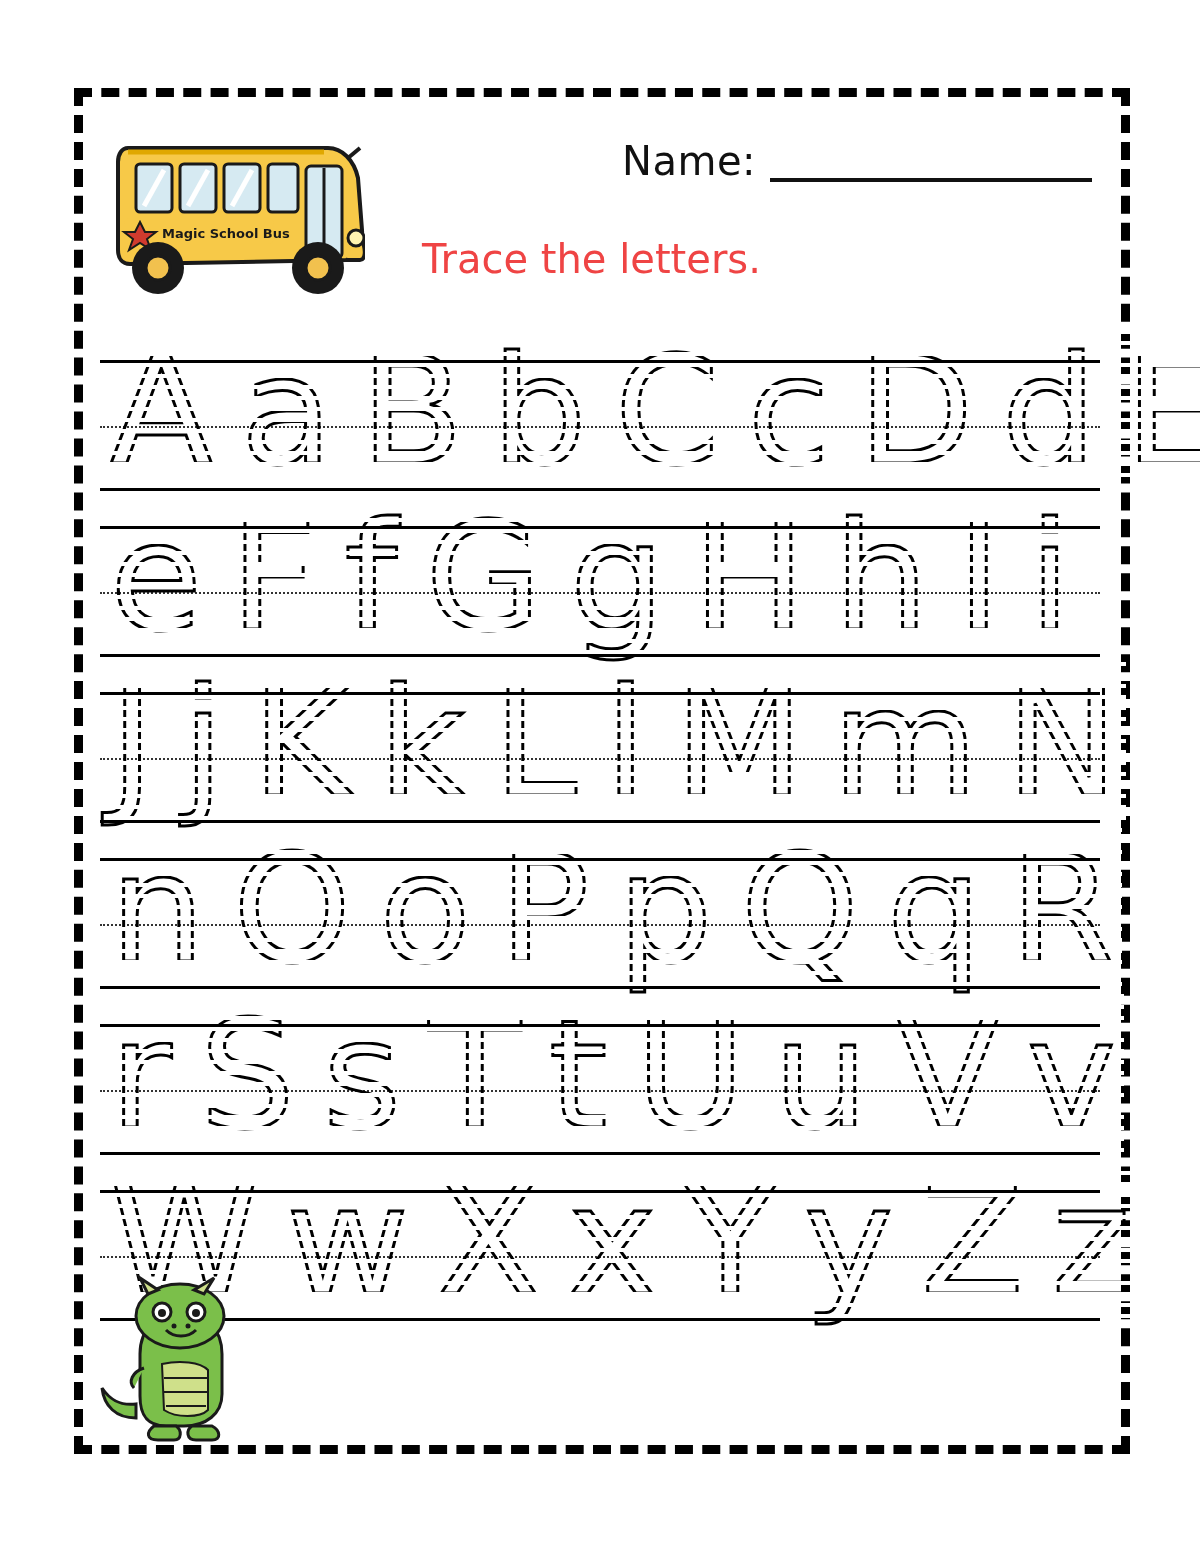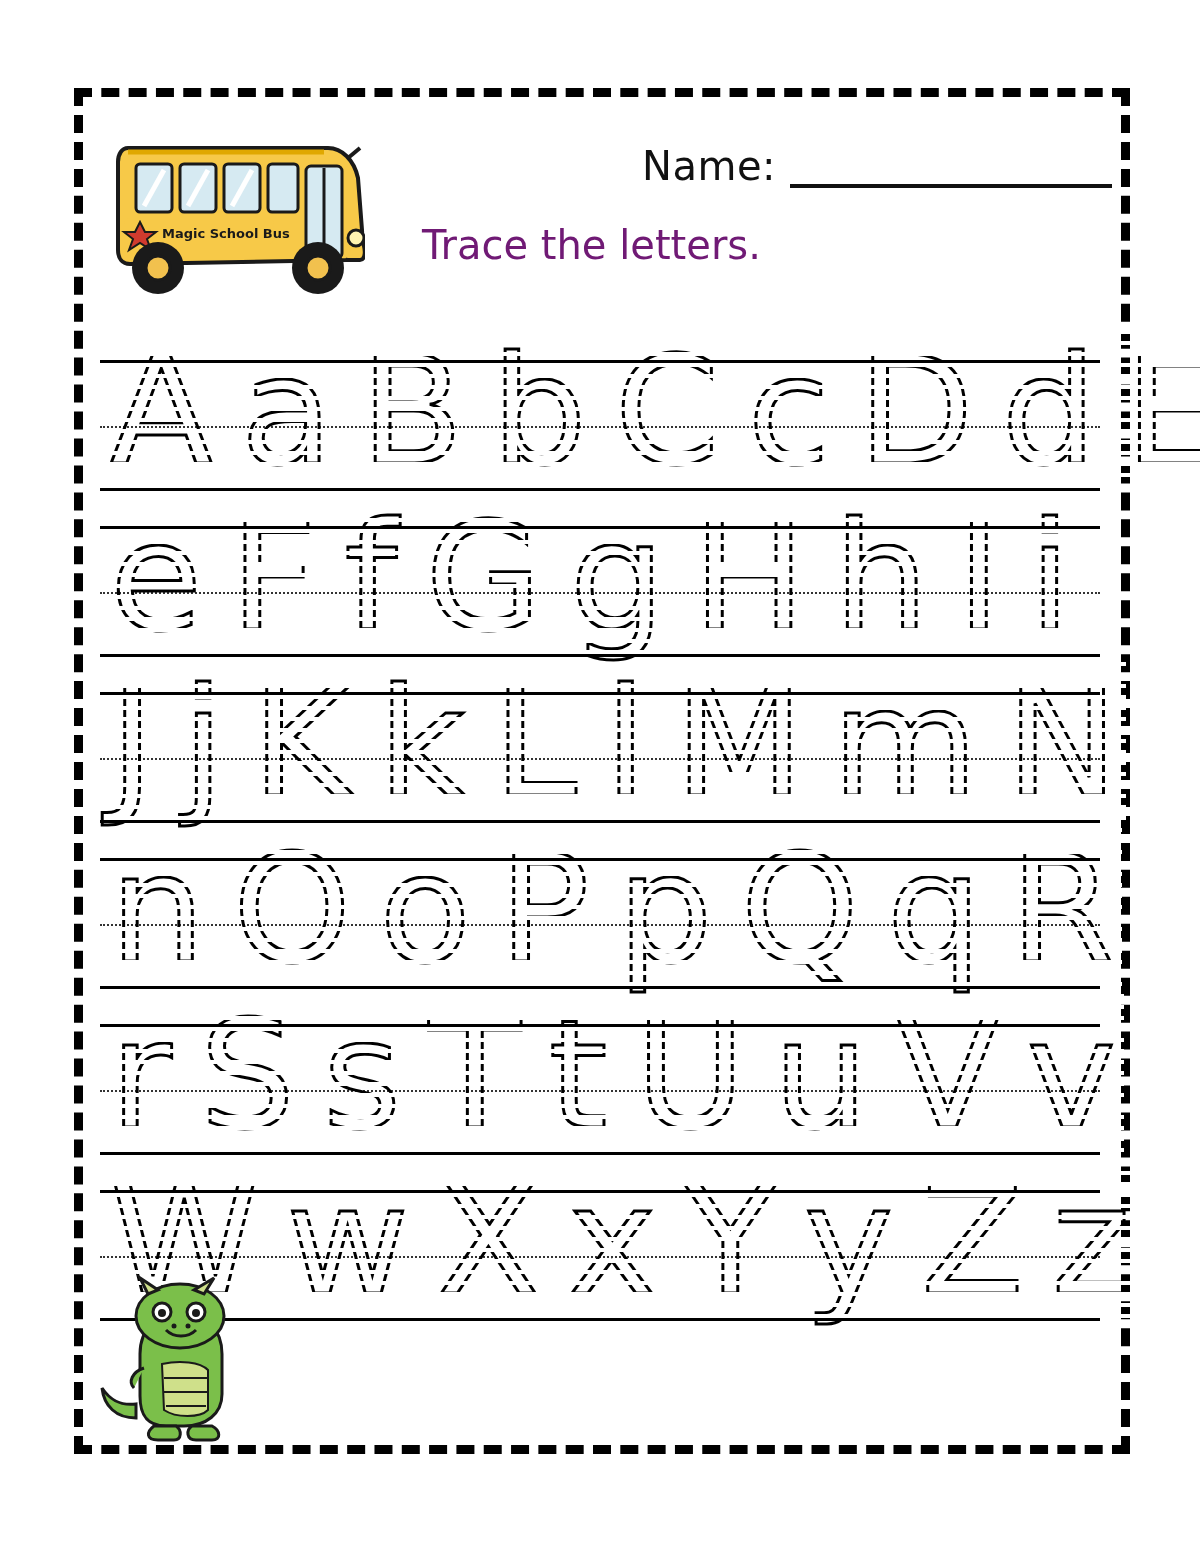--- a/index.html
+++ b/index.html
@@ -46,46 +46,46 @@
   .bus-art {
     position: absolute;
     left: 18px;
     top: 18px;
     width: 255px;
     height: 190px;
   }
 
   .name-line {
     position: absolute;
-    left: 550px;
+    left: 530px;
     top: 38px;
     width: 470px;
     height: 56px;
     display: flex;
-    align-items: center;
+    align-items: flex-start;
   }
   .name-label {
     font-size: 40px;
     color: #111;
     font-family: "DejaVu Sans", sans-serif;
     letter-spacing: 0.5px;
   }
   .name-blank {
     flex: 1;
     margin-left: 14px;
     border-bottom: 4px solid #111;
     height: 40px;
   }
 
   .instruction {
     position: absolute;
     left: 330px;
-    top: 122px;
+    top: 136px;
     font-size: 40px;
-    color: #701a75;
+    color: #ef4444;
     font-family: "DejaVu Sans", sans-serif;
   }
 
   
   .rows {
     position: absolute;
     left: 100px;
     top: 352px;
     width: 1000px;
   }

